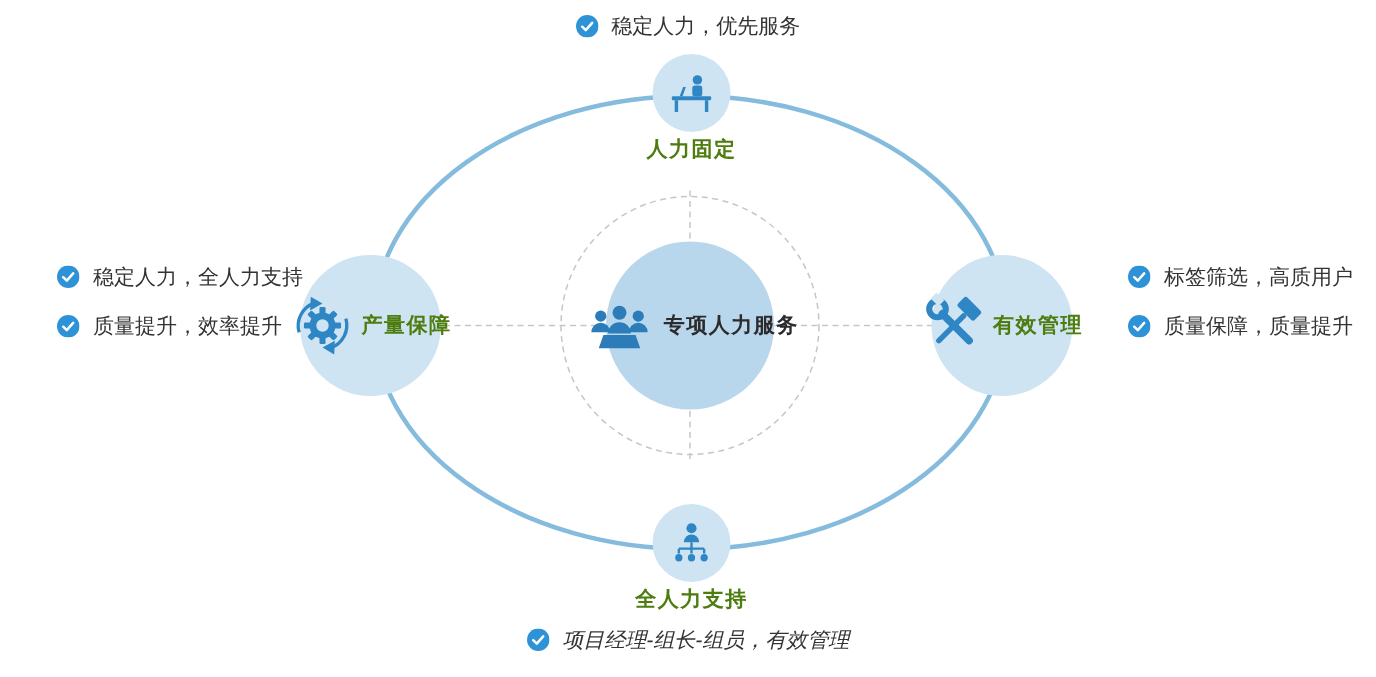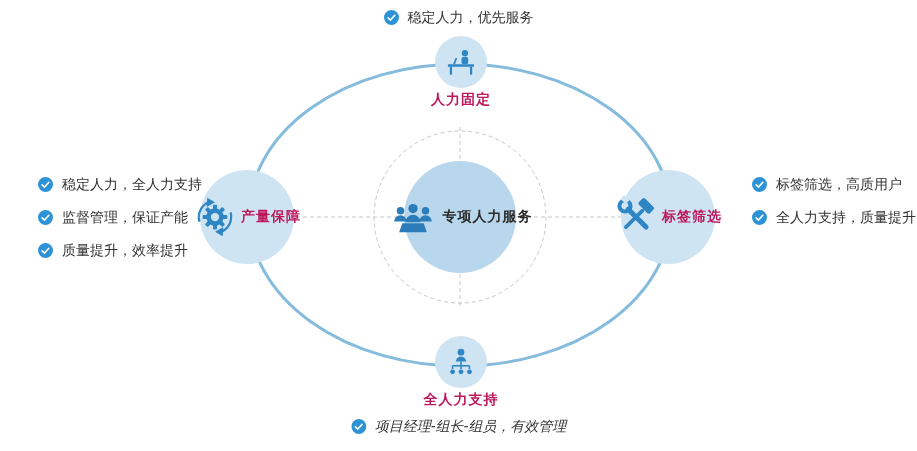--- a/index.html
+++ b/index.html
@@ -29,21 +29,21 @@
     justify-content: center;
     box-sizing: border-box;
   }
   .circle.small  { width: 52px;  height: 52px; }
   .circle.big    { width: 94px;  height: 94px; gap: 4px; }
   .circle.center { width: 112px; height: 112px; gap: 5px; background: #b9d7ec; }
 
   .node-label {
     font-size: 14px;
     font-weight: 600;
-    color: #be185d;
+    color: #4d7c0f;
     letter-spacing: 1px;
     white-space: nowrap;
     line-height: 1.1;
   }
   .node-label.outside { margin-top: 4px; }
   .circle.center .node-label { font-weight: 700; font-size: 14px; color: #2b2b2b; }
 
   .node-top    { left: 427px; top: 36px;  width: 68px; }
   .node-bottom { left: 421px; top: 336px; width: 80px; }
   .node-left   { left: 200px; top: 170px; }
@@ -119,29 +119,20 @@
       </span>
       <span class="benefit-text">稳定人力，全人力支持</span>
     </div>
     <div class="benefit">
       <span class="check">
         <svg viewBox="0 0 20 20">
             <circle cx="10" cy="10" r="10" fill="#2e93d6"></circle>
             <path d="M5.5 10.4 L8.7 13.4 L14.4 7" stroke="#fff" stroke-width="2.2" fill="none" stroke-linecap="round" stroke-linejoin="round"></path>
           </svg>
       </span>
-      <span class="benefit-text">监督管理，保证产能</span>
-    </div>
-    <div class="benefit">
-      <span class="check">
-        <svg viewBox="0 0 20 20">
-            <circle cx="10" cy="10" r="10" fill="#2e93d6"></circle>
-            <path d="M5.5 10.4 L8.7 13.4 L14.4 7" stroke="#fff" stroke-width="2.2" fill="none" stroke-linecap="round" stroke-linejoin="round"></path>
-          </svg>
-      </span>
       <span class="benefit-text">质量提升，效率提升</span>
     </div>
   </div>
 
   <div class="benefits right-benefits">
     <div class="benefit">
       <span class="check">
         <svg viewBox="0 0 20 20">
             <circle cx="10" cy="10" r="10" fill="#2e93d6"></circle>
             <path d="M5.5 10.4 L8.7 13.4 L14.4 7" stroke="#fff" stroke-width="2.2" fill="none" stroke-linecap="round" stroke-linejoin="round"></path>
@@ -149,21 +140,21 @@
       </span>
       <span class="benefit-text">标签筛选，高质用户</span>
     </div>
     <div class="benefit">
       <span class="check">
         <svg viewBox="0 0 20 20">
             <circle cx="10" cy="10" r="10" fill="#2e93d6"></circle>
             <path d="M5.5 10.4 L8.7 13.4 L14.4 7" stroke="#fff" stroke-width="2.2" fill="none" stroke-linecap="round" stroke-linejoin="round"></path>
           </svg>
       </span>
-      <span class="benefit-text">全人力支持，质量提升</span>
+      <span class="benefit-text">质量保障，质量提升</span>
     </div>
   </div>
 
   <div class="node node-top">
     <div class="circle small">
       <span class="icon">
         <svg width="32" height="28" viewBox="0 0 36 32" fill="#2e86c4">
           <circle cx="22.5" cy="6" r="3.6"></circle>
           <rect x="18.6" y="10.2" width="7.6" height="8.3" rx="2"></rect>
           <path d="M9 18.5 L11.6 11.5 L13.7 11.5 L11.2 18.5 Z"></path>
@@ -233,21 +224,21 @@
         <svg width="44" height="44" viewBox="0 0 48 48">
 
           <circle cx="12" cy="12" r="6" fill="none" stroke="#2e86c4" stroke-width="4.5"></circle>
           <rect x="9" y="1" width="6" height="8" fill="#cfe4f3" transform="rotate(-45 12 5)"></rect>
           <line x1="15.5" y1="15.5" x2="35" y2="35" stroke="#2e86c4" stroke-width="5.5" stroke-linecap="round"></line>
 
           <line x1="31" y1="17" x2="13" y2="35" stroke="#2e86c4" stroke-width="4" stroke-linecap="round"></line>
           <rect x="26.5" y="7" width="17" height="9.5" rx="2" fill="#2e86c4" transform="rotate(45 35 12)"></rect>
         </svg>
       </span>
-      <div class="node-label">标签筛选</div>
+      <div class="node-label">有效管理</div>
     </div>
   </div>
 
   <div class="node node-center">
     <div class="circle center">
       <span class="icon">
         <svg width="50" height="38" viewBox="0 0 56 42" fill="#2b7cb8">
           <circle cx="14" cy="14" r="4.2"></circle>
           <path d="M7 26 a7 7 0 0 1 14 0 z"></path>
           <circle cx="42" cy="14" r="4.2"></circle>

